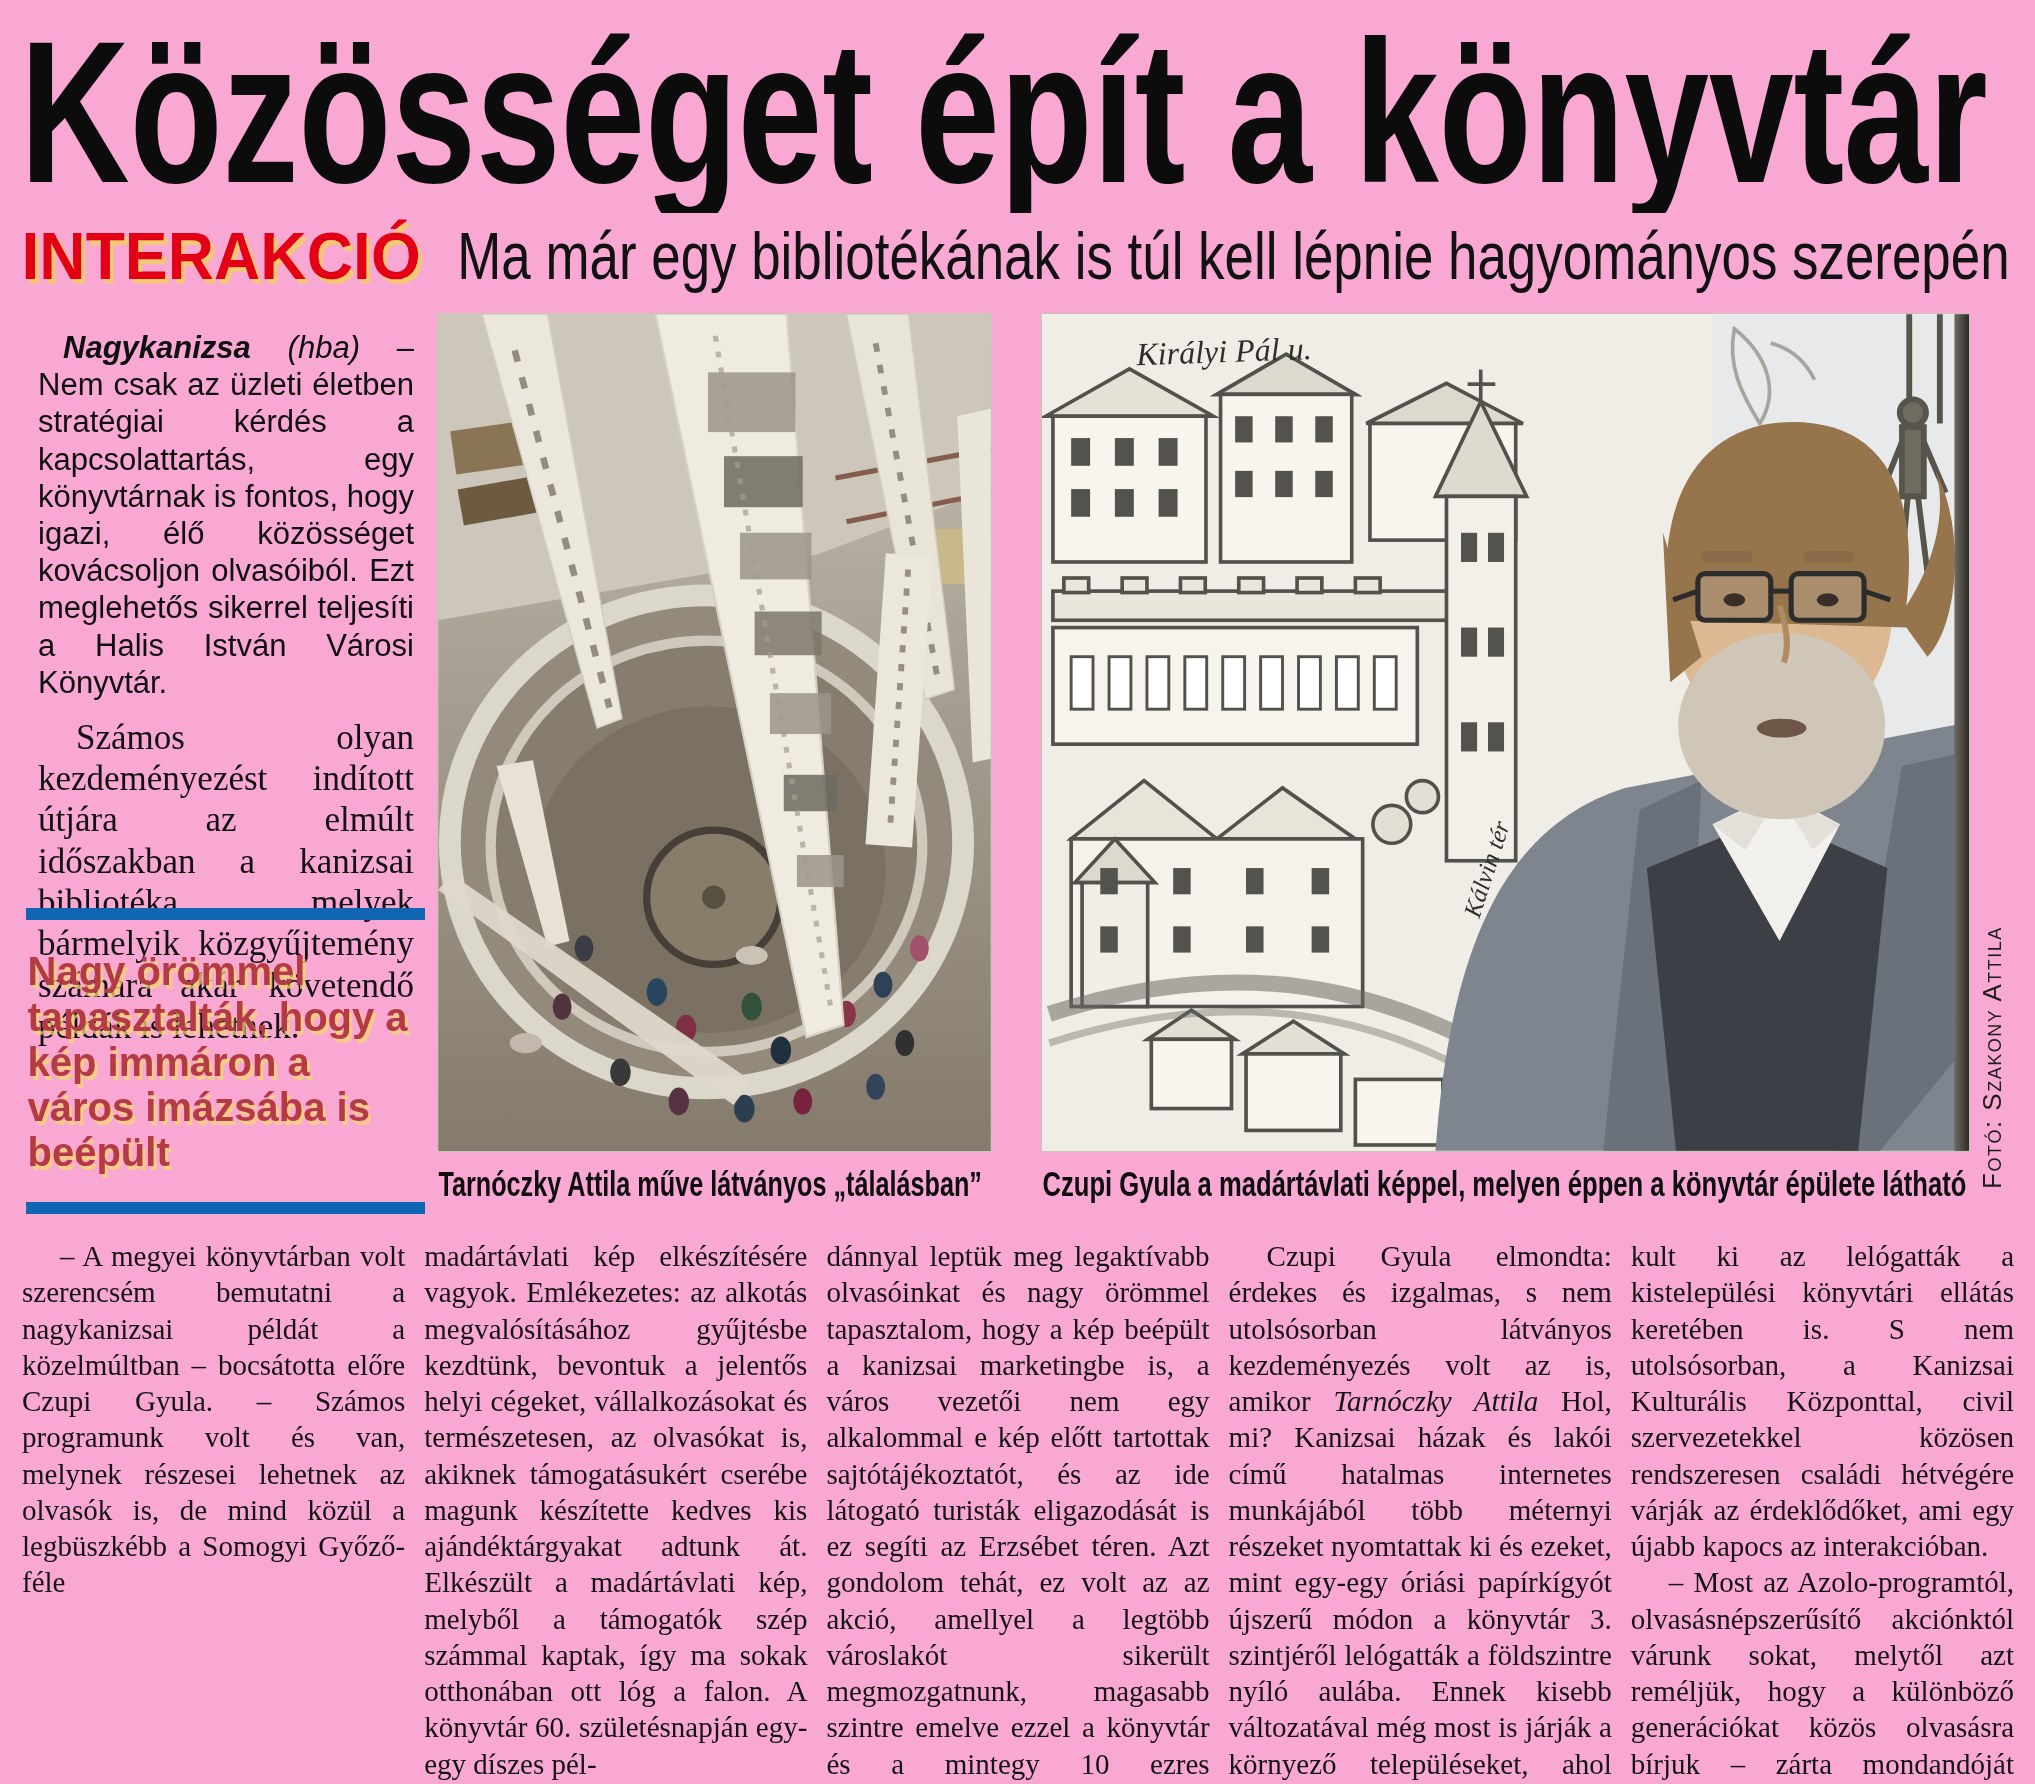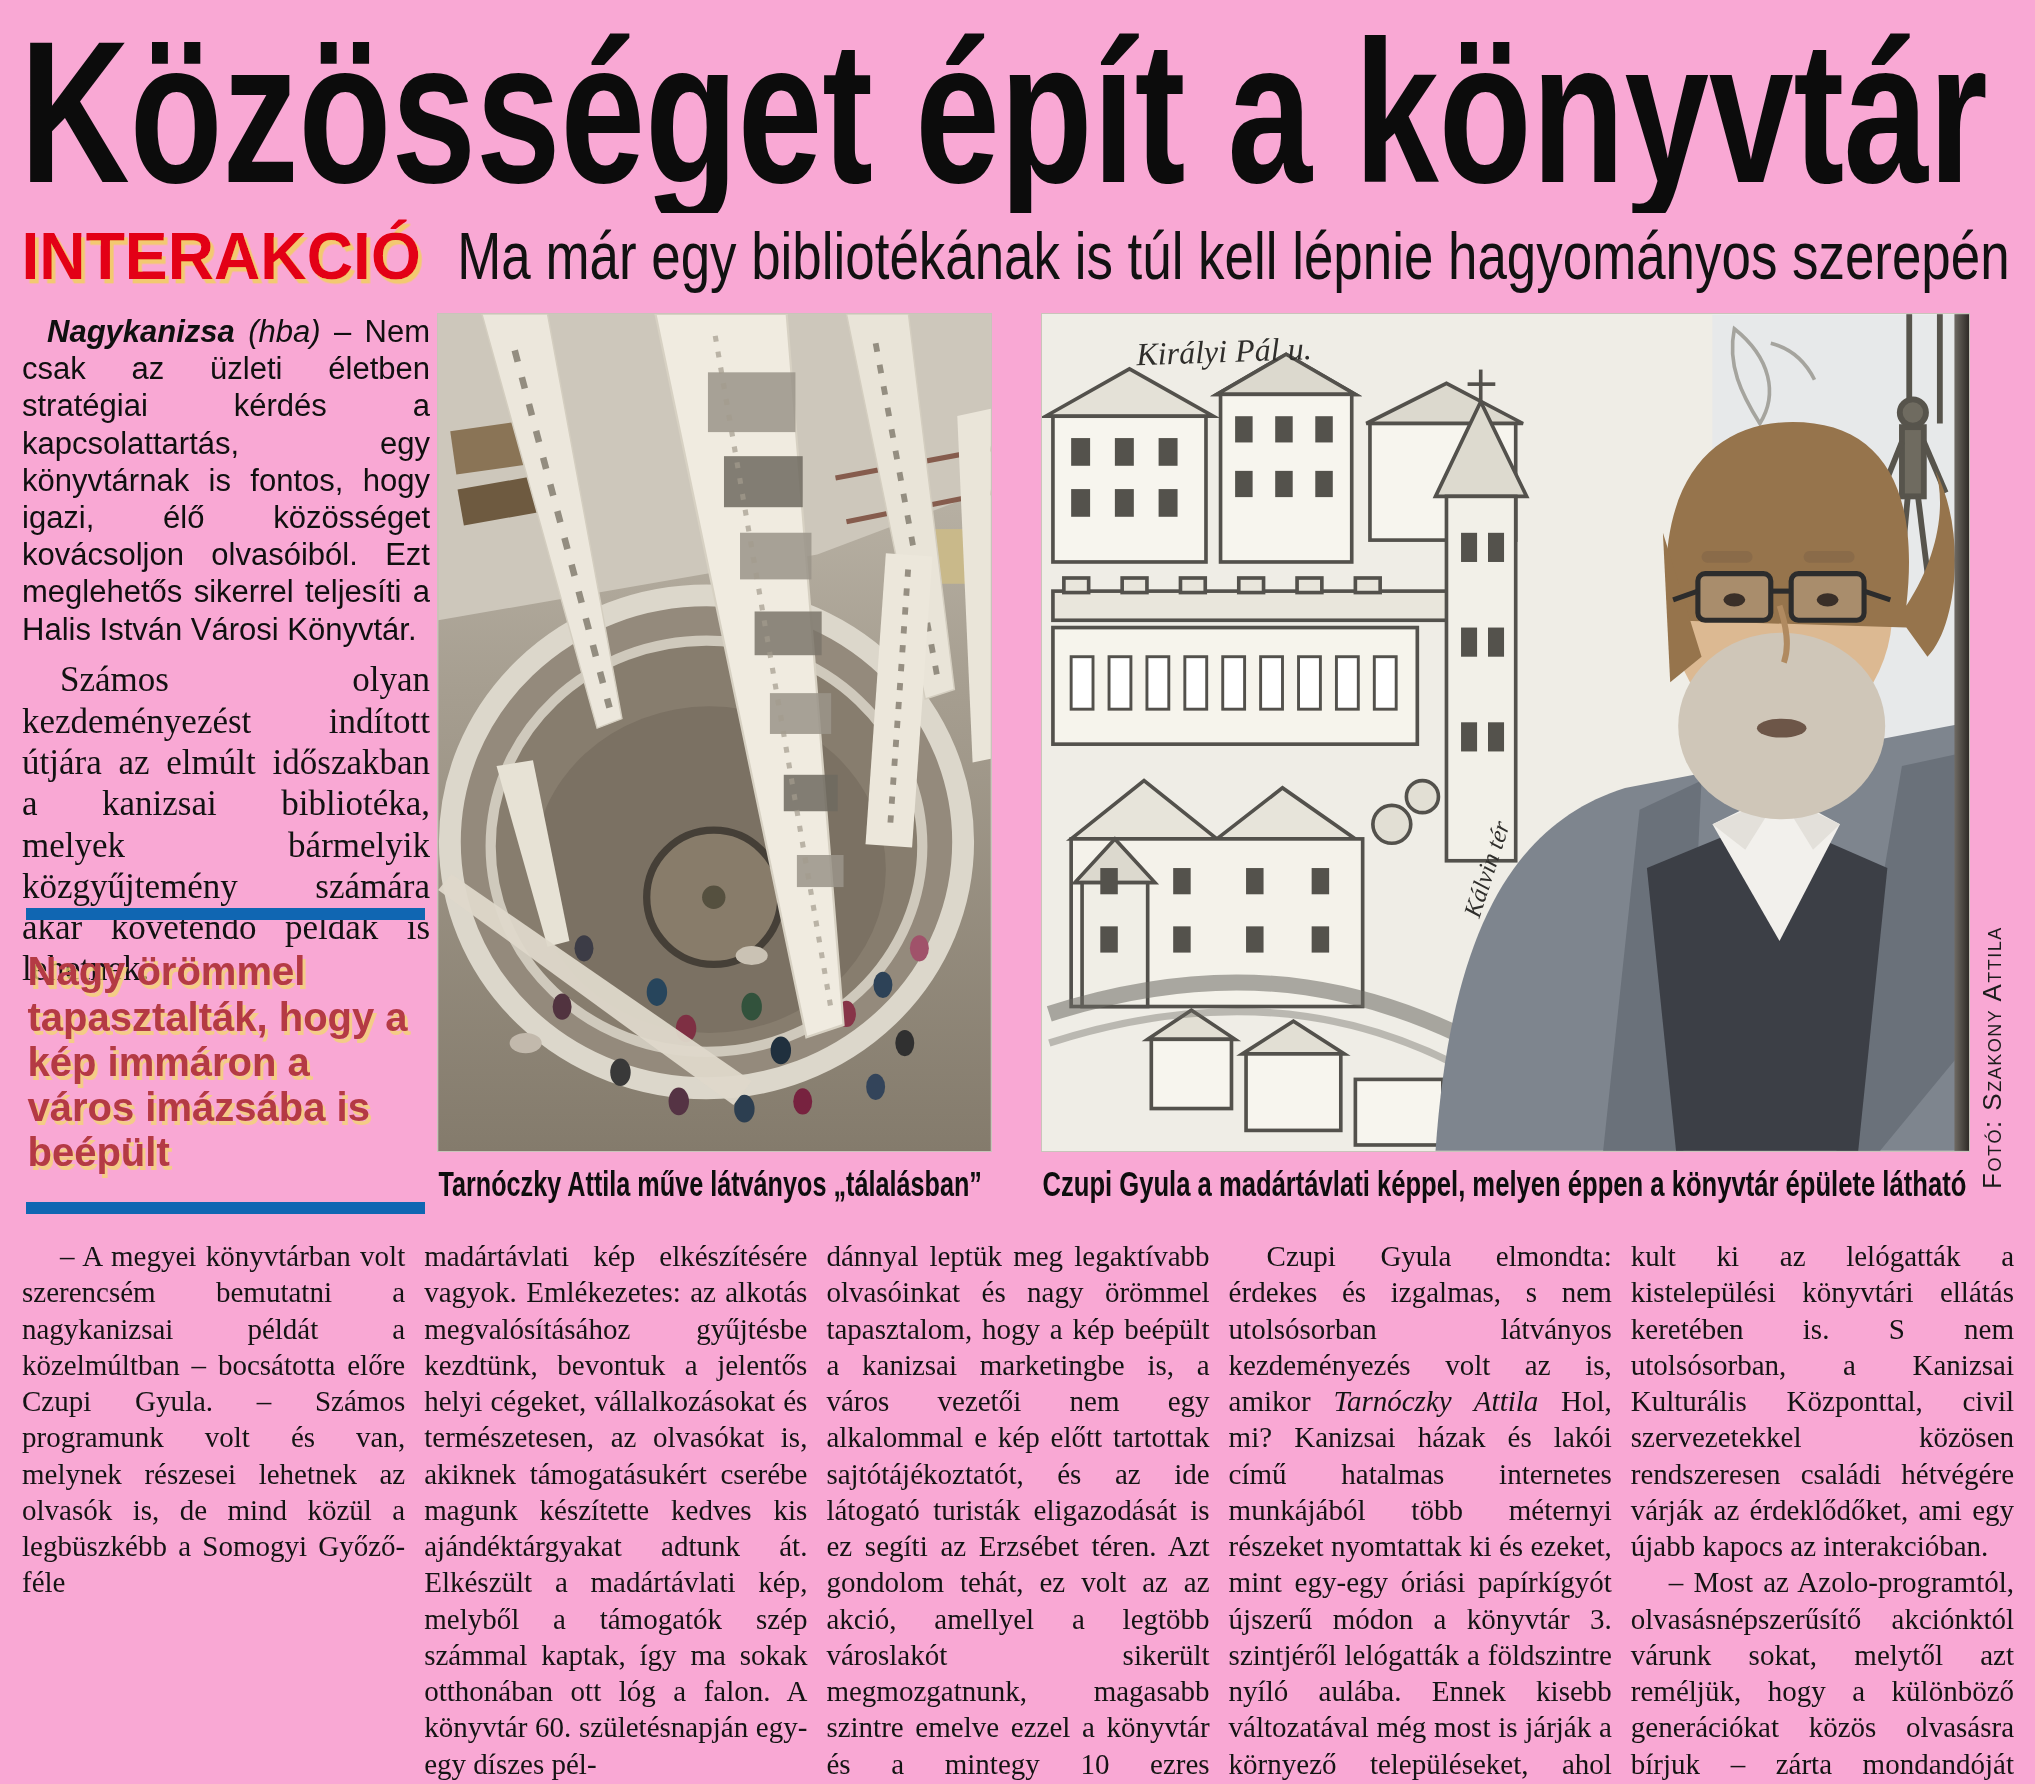--- a/index.html
+++ b/index.html
@@ -22,21 +22,21 @@
   .kicker-label-text{
     font-family:"Liberation Sans", sans-serif;
     font-weight:700;font-size:92px;fill:#e30613;
   }
   .kicker-main-text{
     font-family:"Liberation Sans", sans-serif;
     font-weight:400;font-size:92px;fill:#121212;
   }
   
   .intro{position:absolute;left:22px;top:313px;width:408px;}
-  .intro p{margin:0;text-align:justify;}
+  .intro p{margin:16px;text-align:justify;}
   .intro-p1{
     font-family:"Liberation Sans", sans-serif;
     font-size:31px;line-height:1.2;text-indent:25px;color:#101010;
   }
   .intro-loc{font-weight:700;font-style:italic;}
   .intro-byline{font-style:italic;}
   .intro-p2{
     font-family:"Liberation Serif", serif;
     font-size:35px;line-height:1.18;text-indent:38px;margin-top:11.7px !important;color:#121212;
   }

